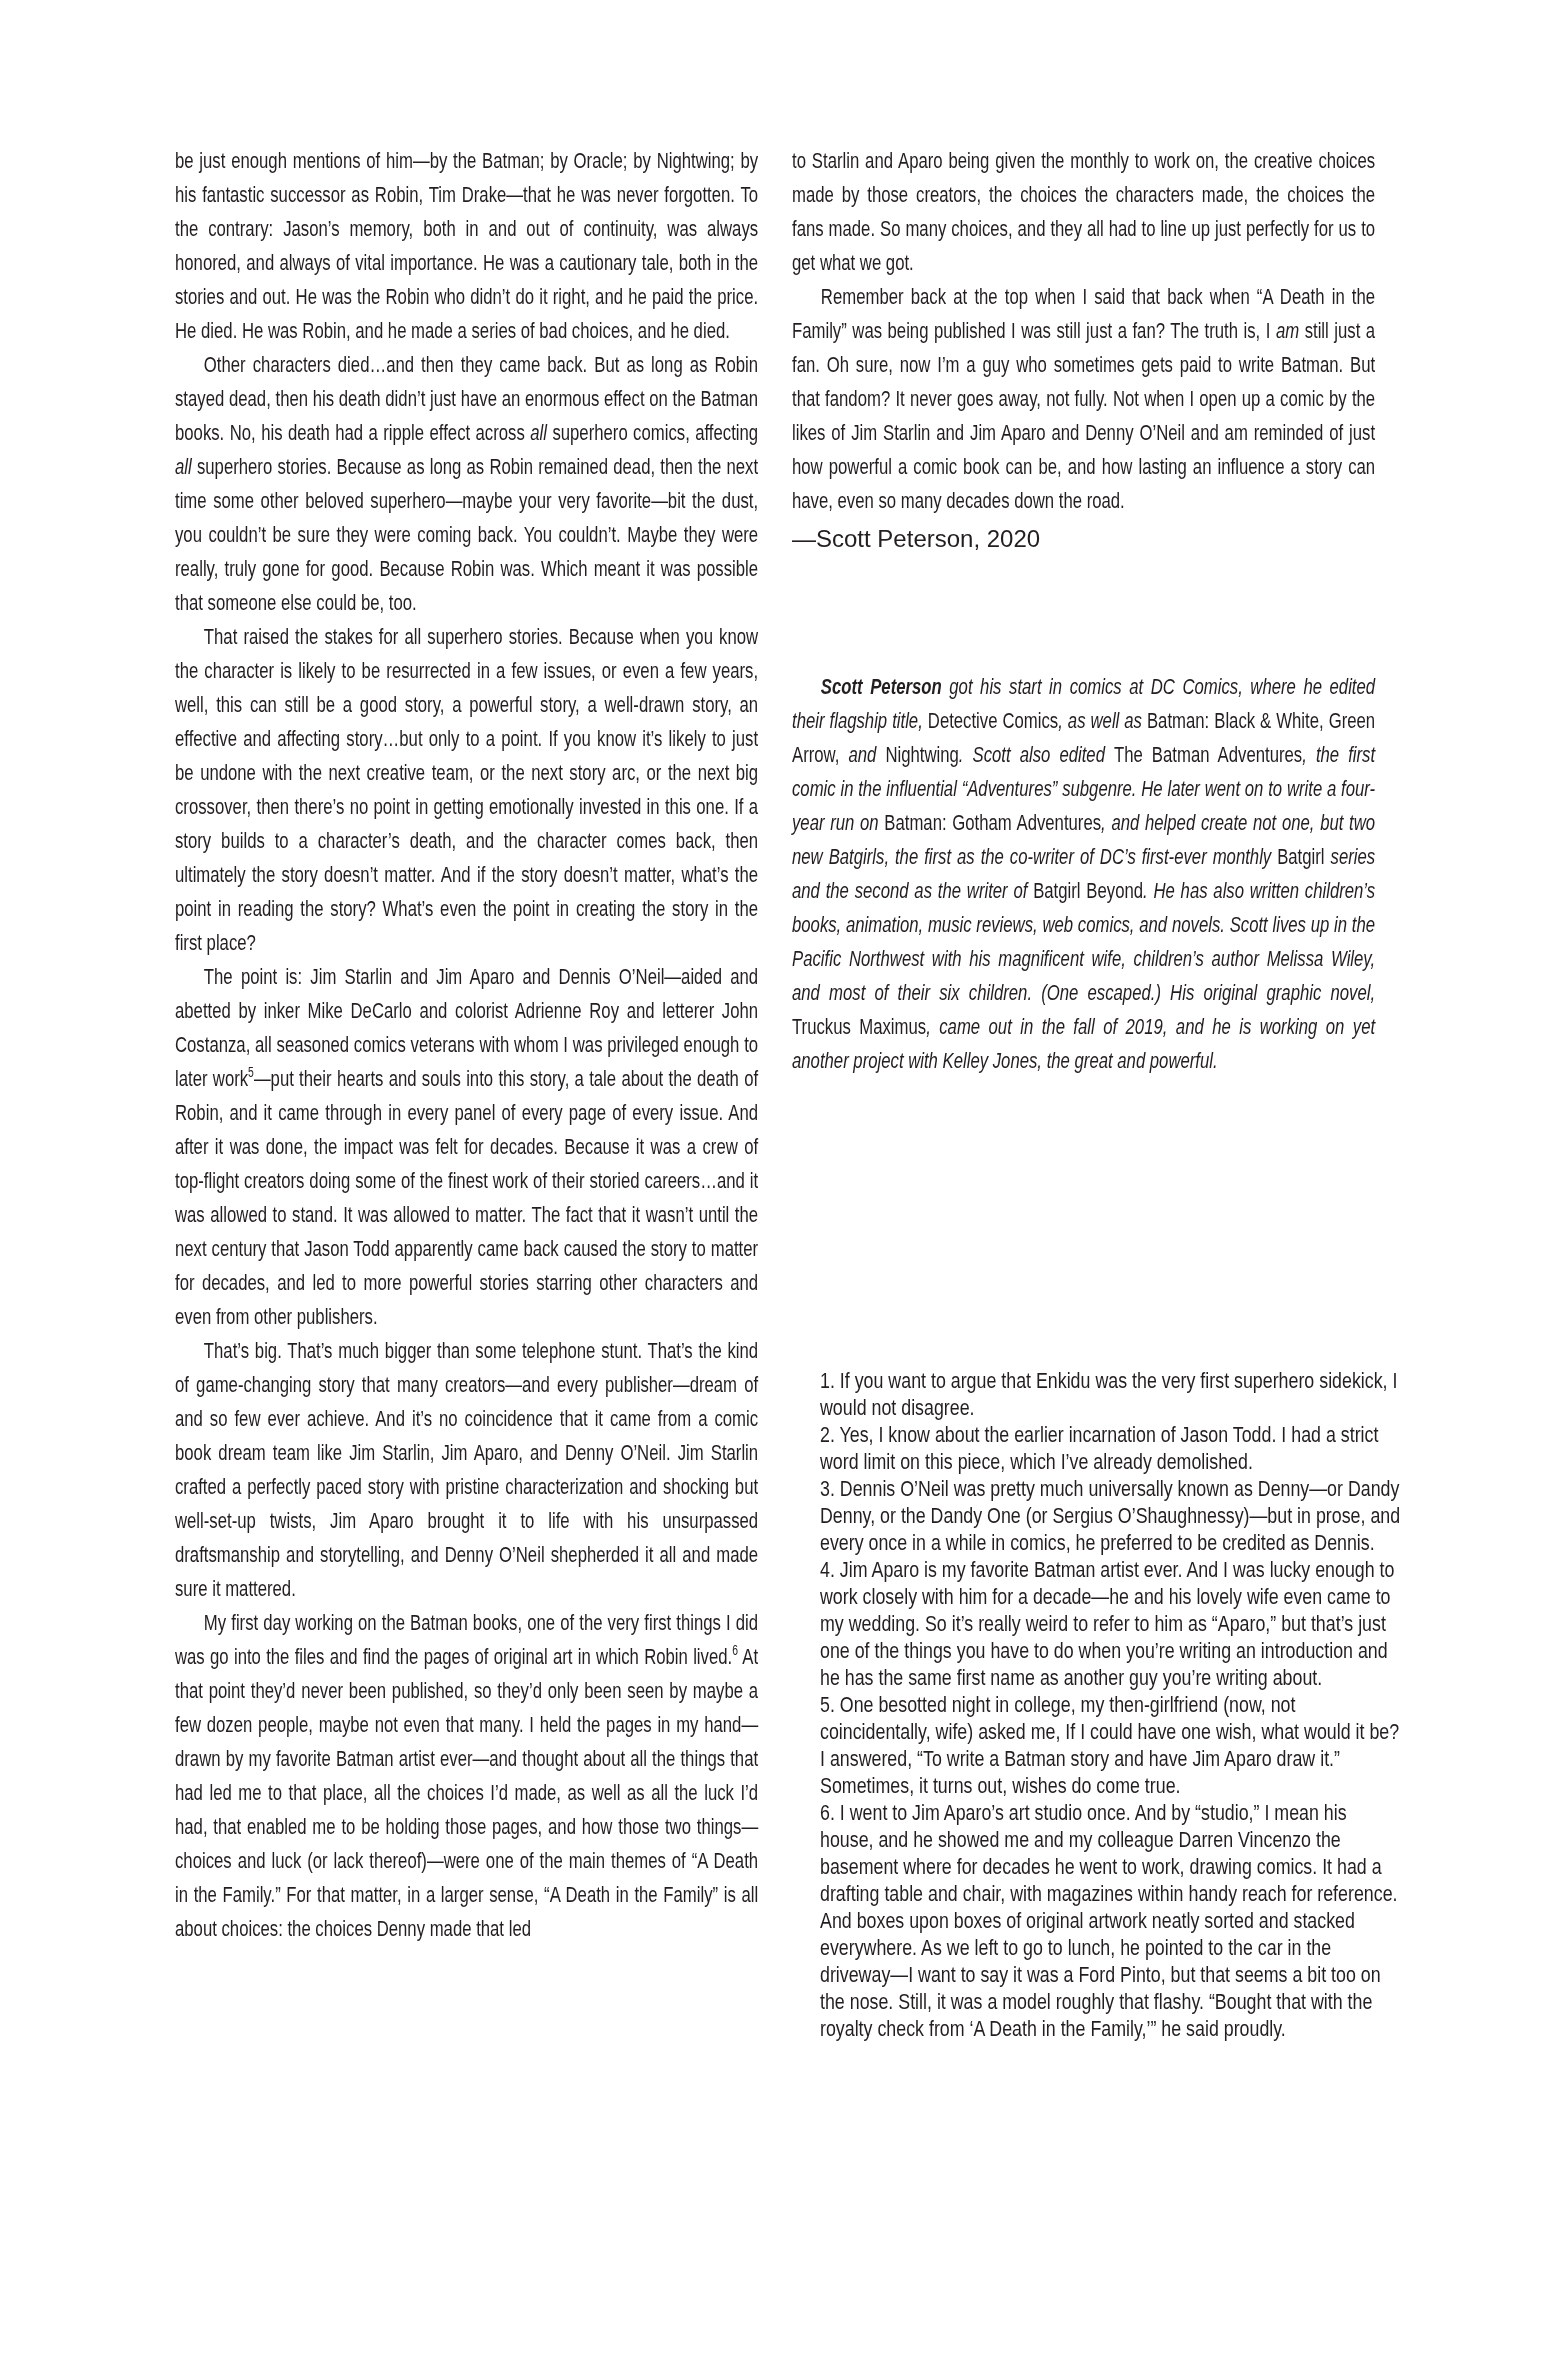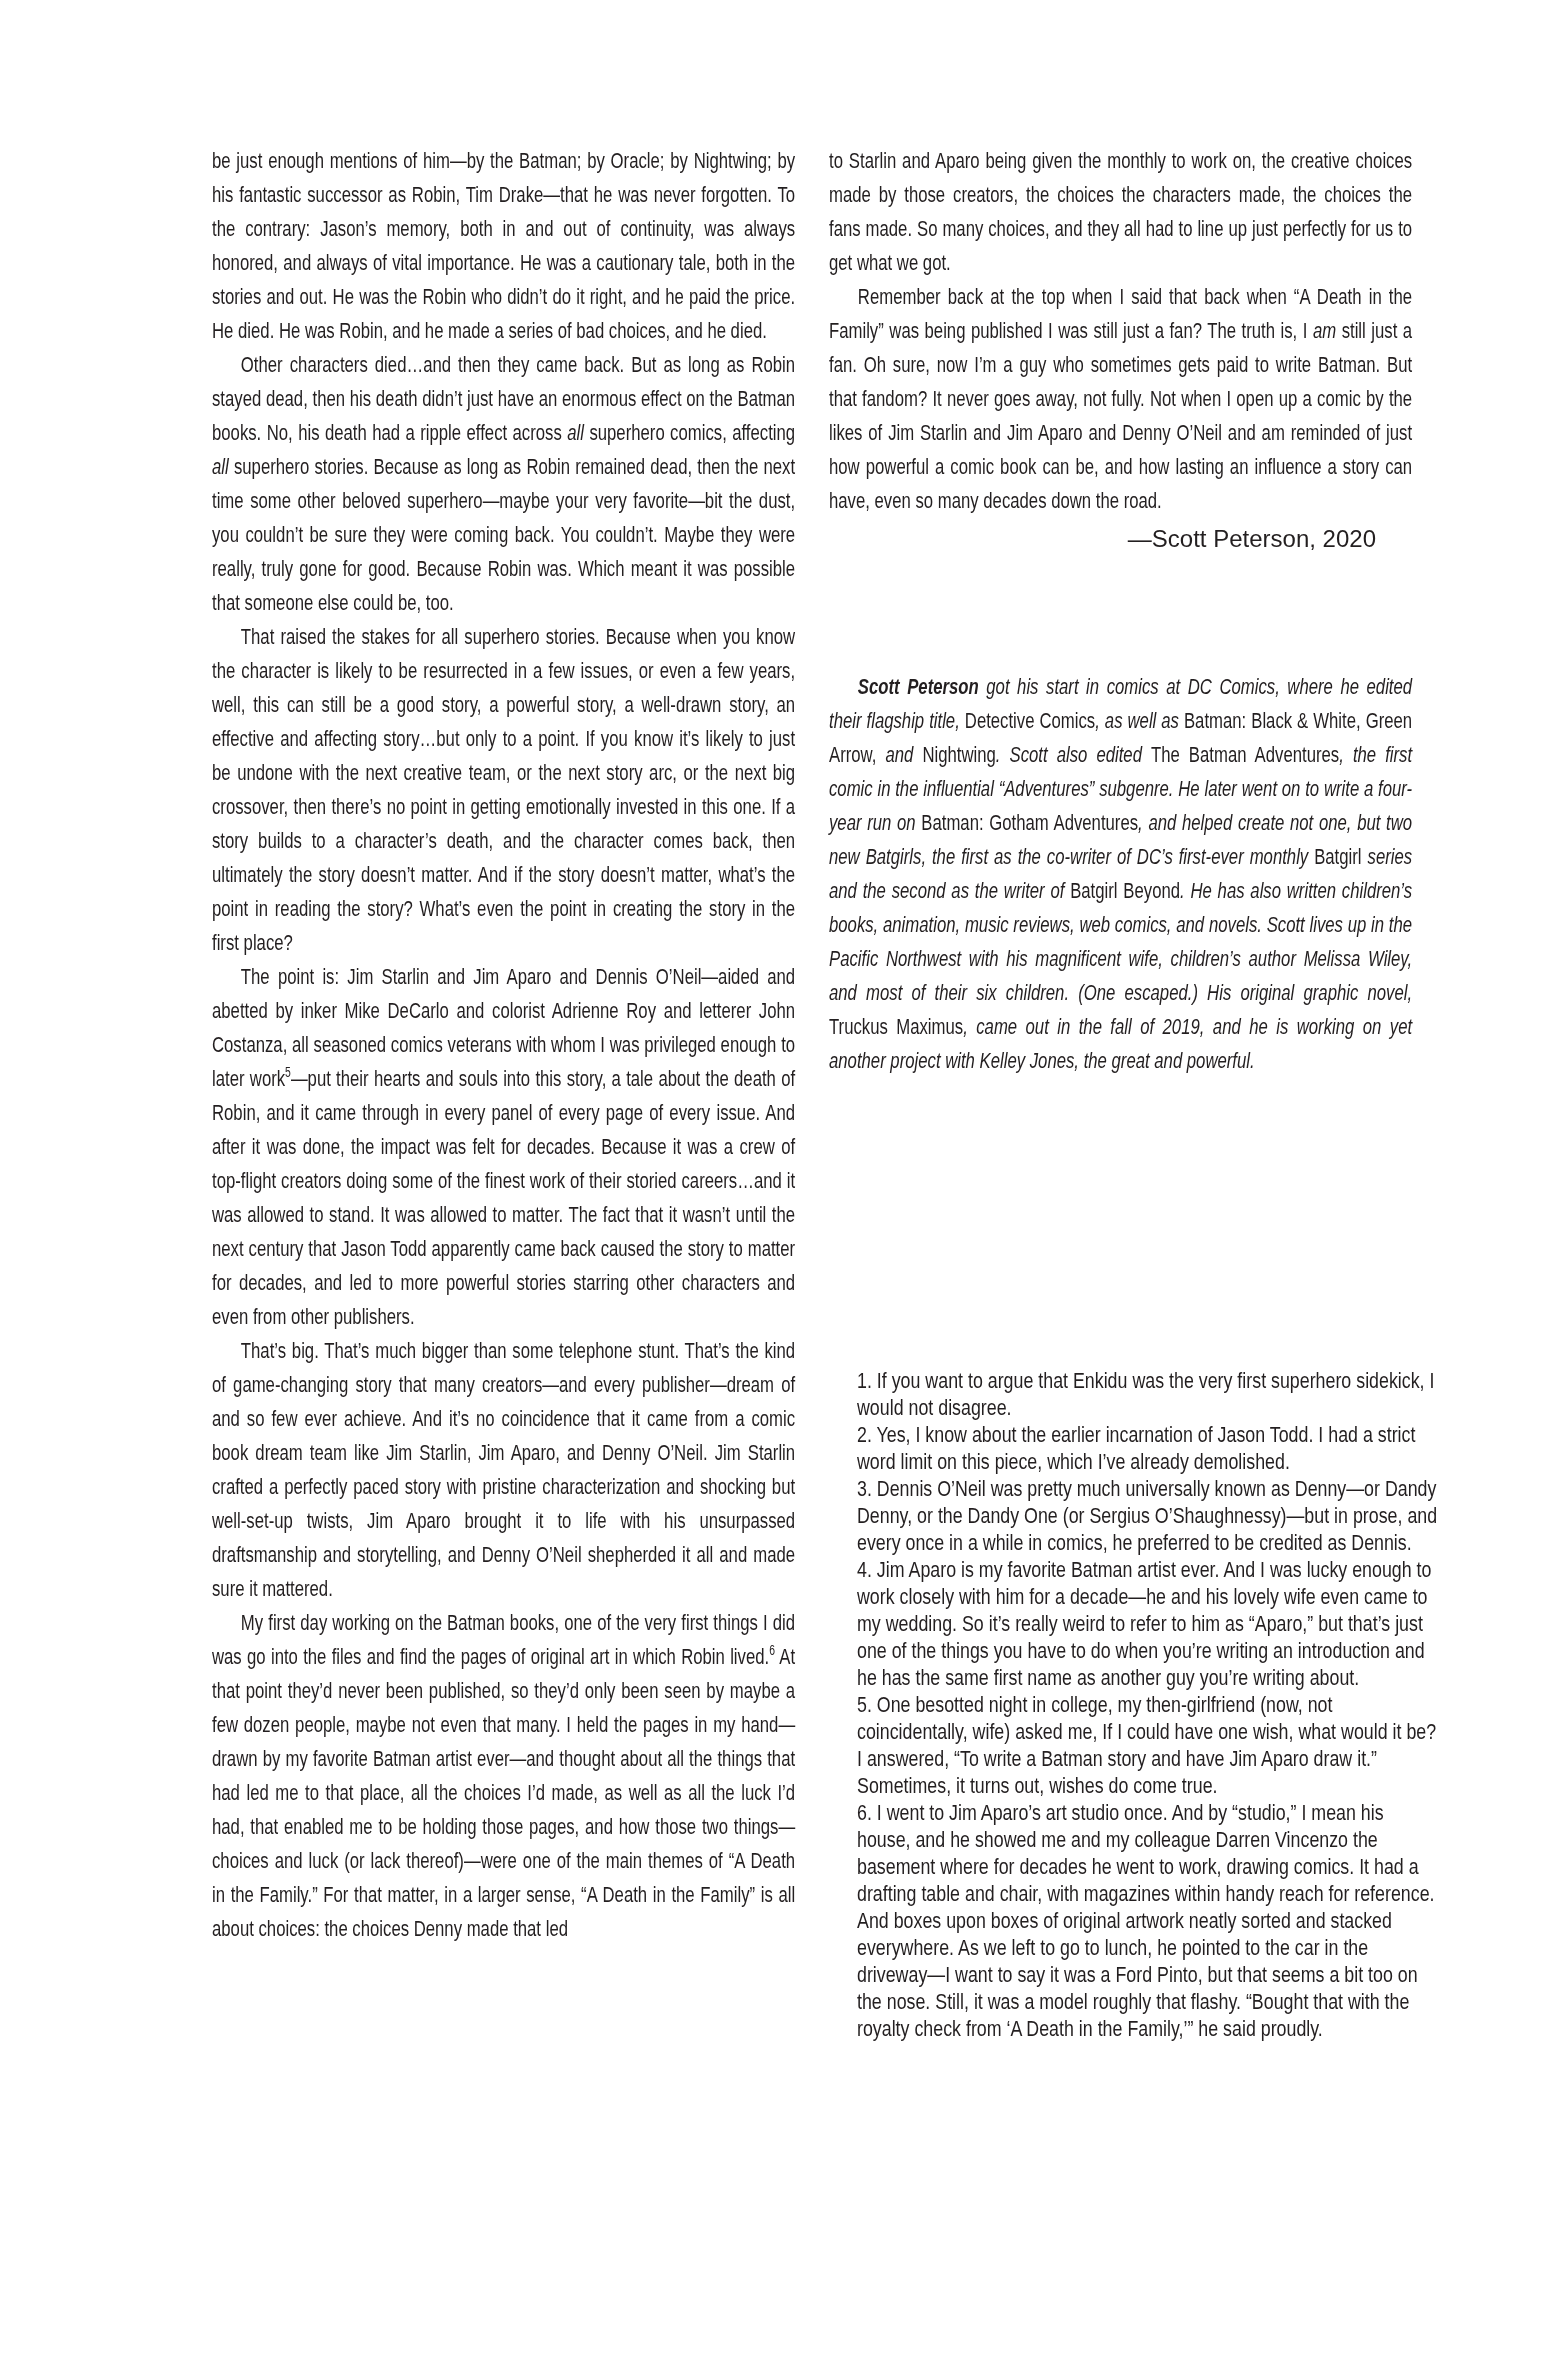--- a/index.html
+++ b/index.html
@@ -1,21 +1,20 @@
 <!DOCTYPE html>
 <html style="font-size:11.7px"><head>
 <meta charset="utf-8">
 <style>
   html, body { margin: 0; padding: 0; background: #ffffff; }
   body { width: 1544px; height: 2377px; position: relative; overflow: hidden; color: #231f20; }
 
   .col {
     position: absolute;
     font-family: "Liberation Sans", sans-serif;
-    margin-left: 37px;
   }
   
   .squeeze {
     transform-origin: 0 0;
     transform: scaleX(0.74);
   }
   #left-col   { left: 175px;  top: 144px; }
   #left-col  .squeeze { width: 788px; }
   #right-col  { left: 792px; top: 144px; }
   #right-col .squeeze { width: 788px; }
@@ -27,21 +26,20 @@
     text-align: justify;
     text-indent: 39px;
     hyphens: manual;
   }
   .body-text p.noindent { text-indent: 0; }
   .body-text sup { font-size: 14px; line-height: 0; vertical-align: 8.7px; }
 
   .signature {
     position: absolute;
     left: 792px; top: 522px; width: 584px;
-    text-align: right;
     font-family: "Liberation Sans", sans-serif;
     font-size: 24px;
     line-height: 34px;
   }
 
   #bio { left: 792px; top: 670px; }
   #bio .squeeze { width: 788px; }
   #bio p {
     margin: 0;
     font-size: 22.6px;

